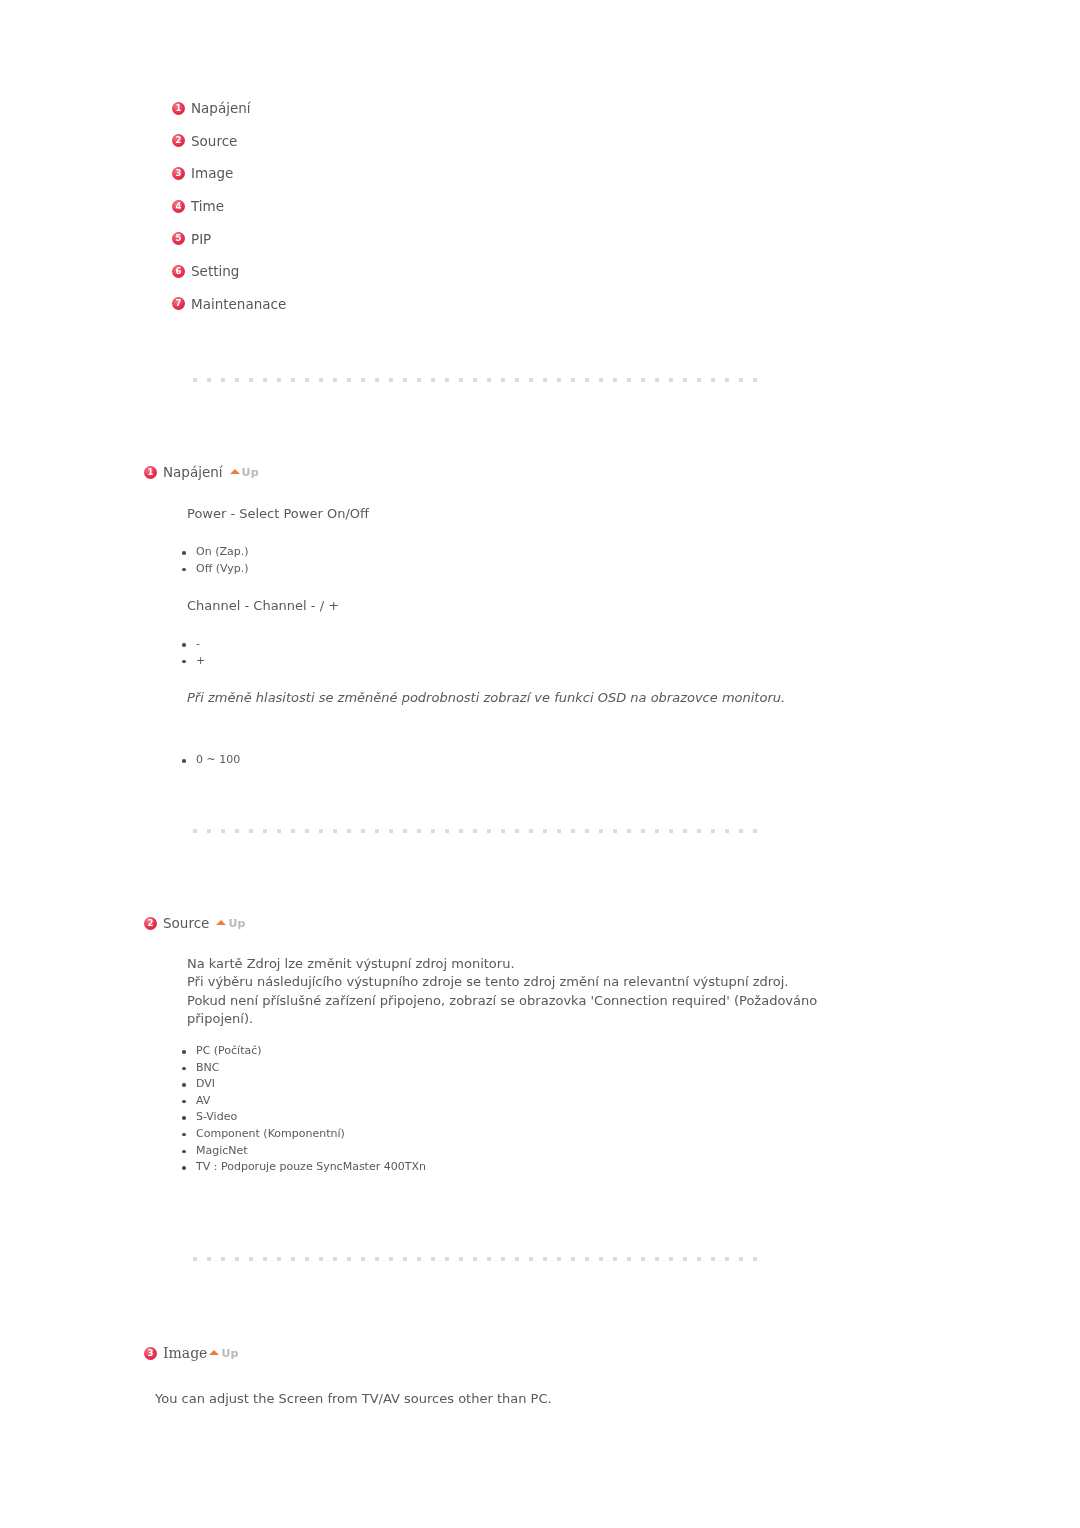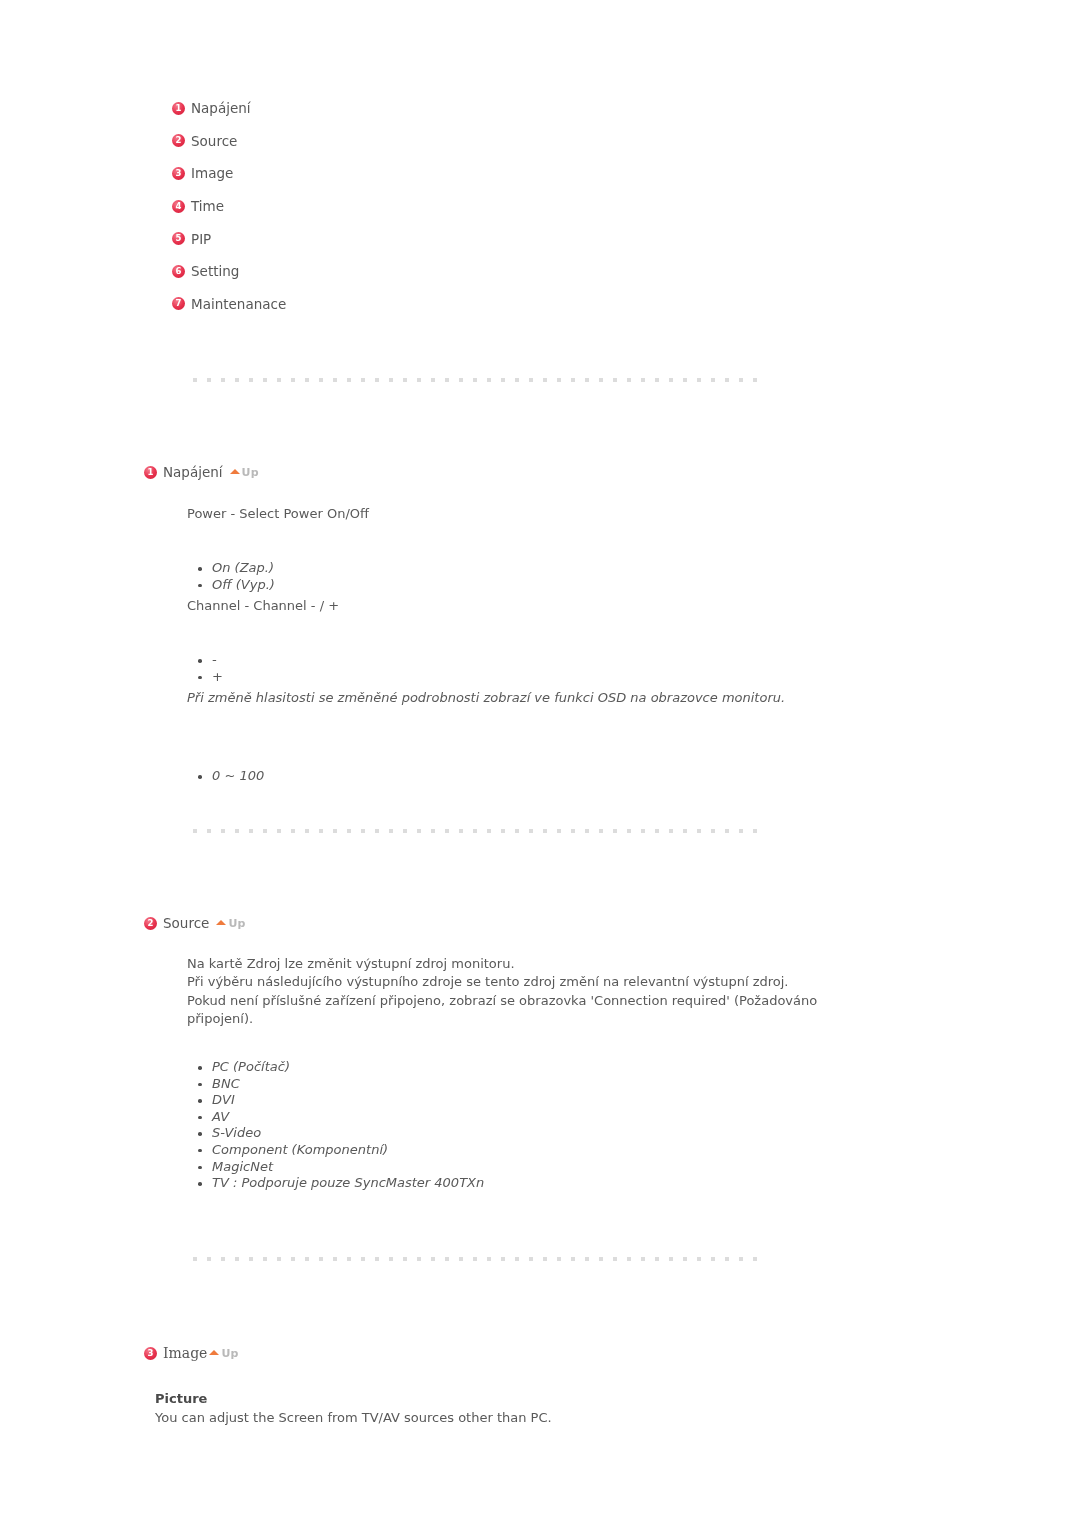--- a/index.html
+++ b/index.html
@@ -117,26 +117,25 @@
   }
   #para-power   { top: 505px; }
   #para-channel { top: 597px; text-align: right; }
   #para-volume  { top: 689px; font-style: italic; }
   #para-source  { top: 955px; width: 640px; }
 
   
   .bullets {
     position: absolute;
     left: 181px;
-    margin: 16px;
+    margin: 0;
     padding: 0;
     list-style: none;
-    font-size: 13px;
-    color: #595959;
-    font-style: italic;
+    font-size: 11px;
+    color: #595959;
   }
   .bullets li {
     position: relative;
     padding-left: 15px;
     line-height: 16.6px;
     white-space: nowrap;
   }
   .bullets li::before {
     content: "";
     position: absolute;
@@ -271,15 +270,14 @@
 <div class="section-head serif" id="head-image">
   <span class="num-badge">3</span>
   <span class="sec-title">Image</span>
   <a class="up-link" href="#">
     <span class="up-arrow"></span>
     <span>Up</span>
   </a>
 </div>
 
 <div id="picture-block">
-  <span class="pic-heading">Picture</span>
   <span>You can adjust the Screen from TV/AV sources other than PC.</span>
 </div>
 
 </body></html>

